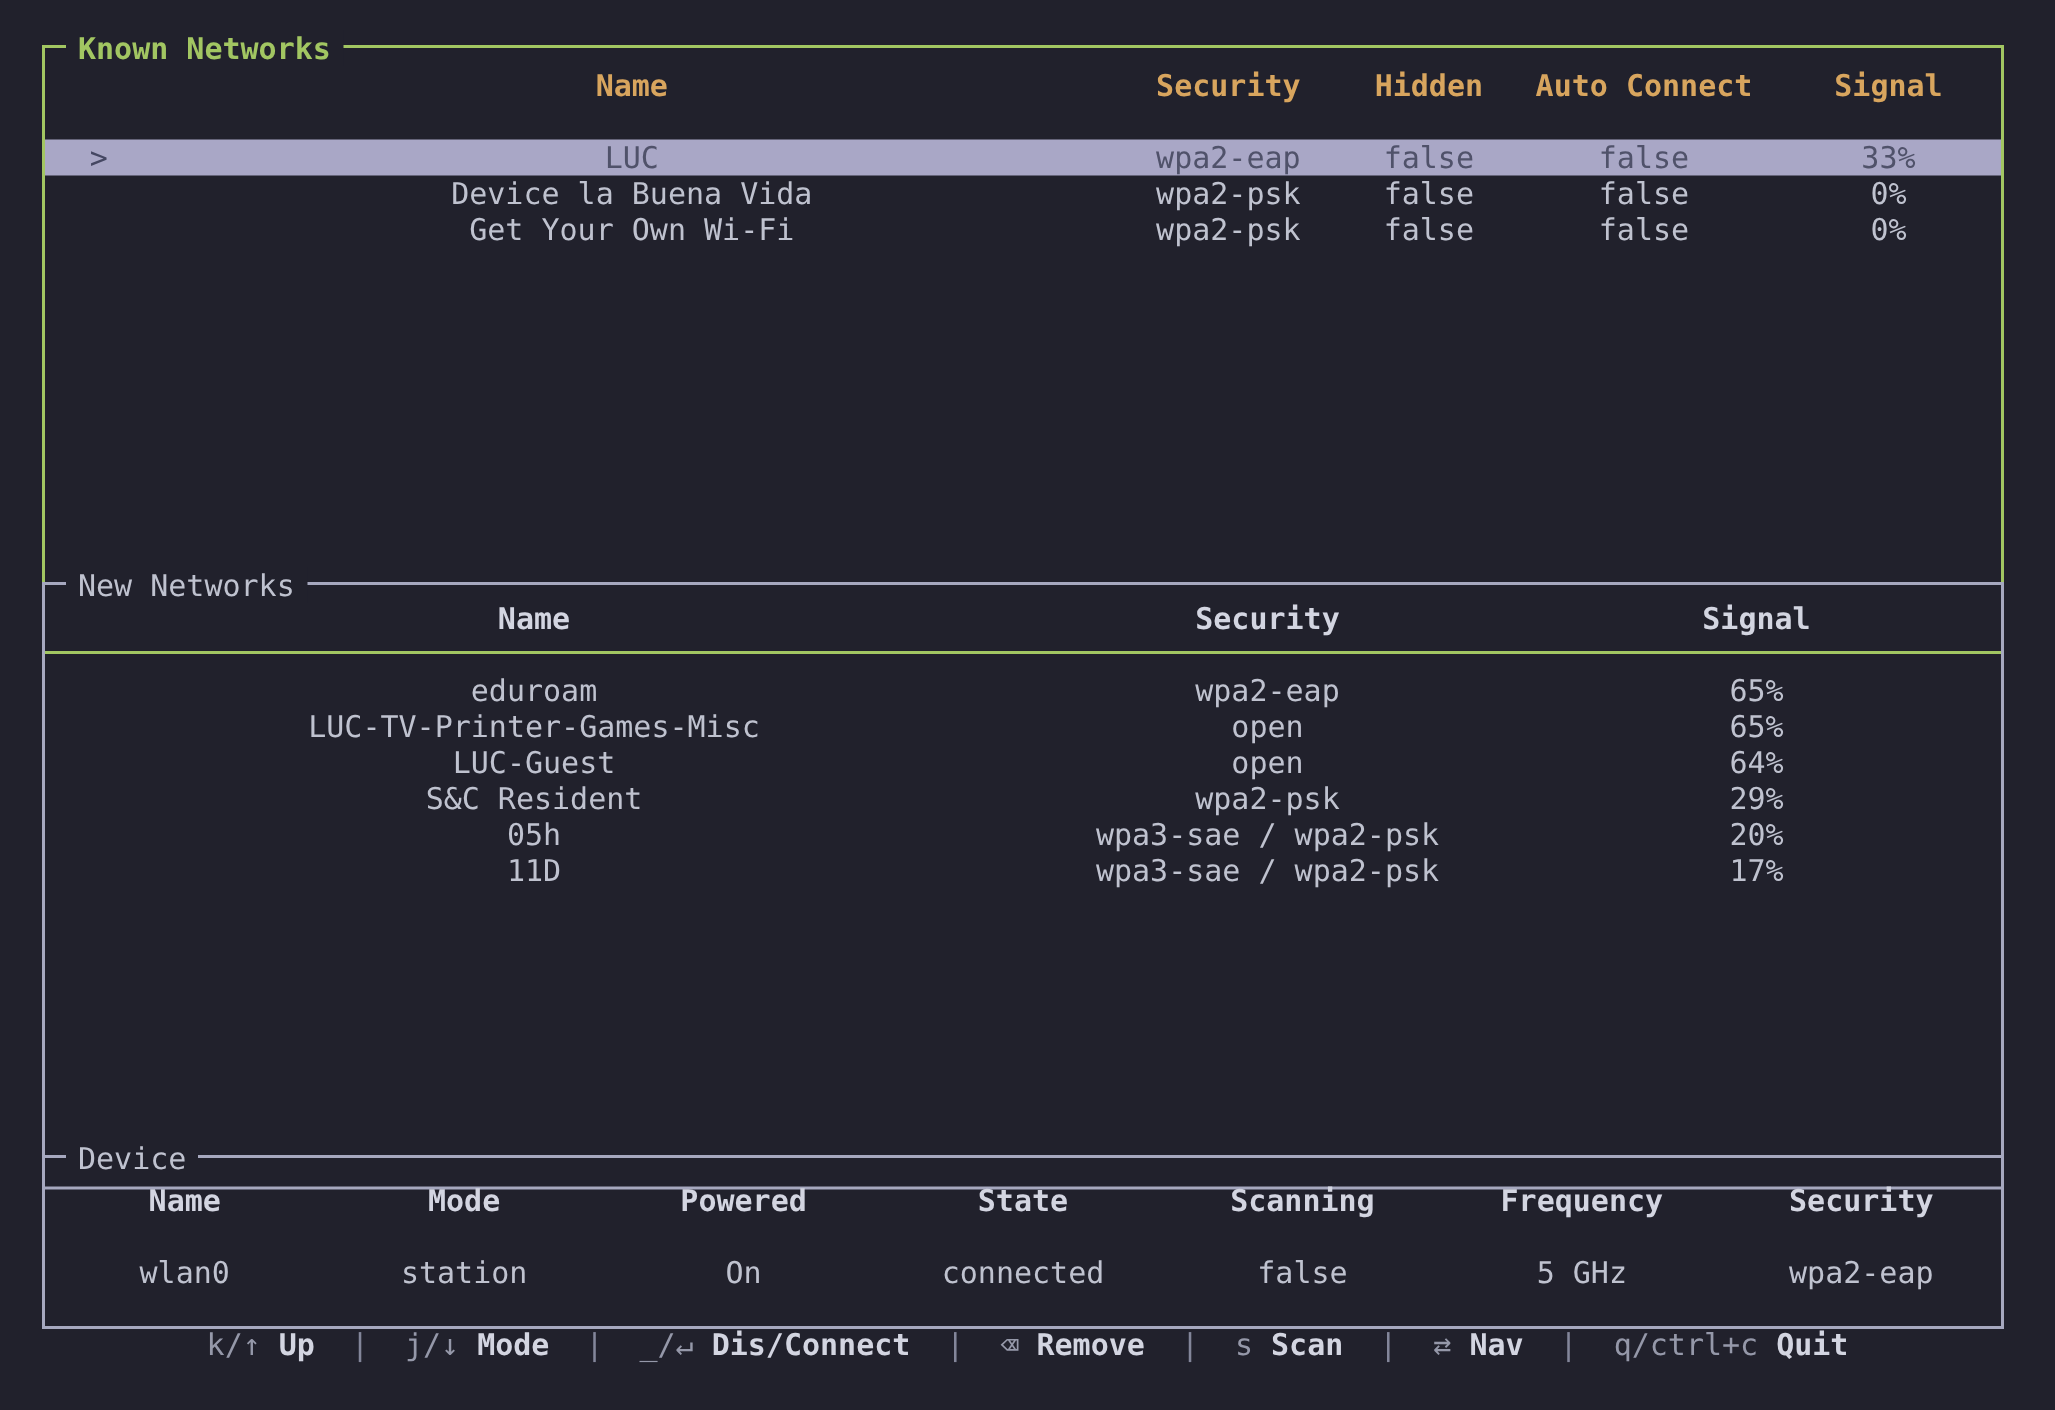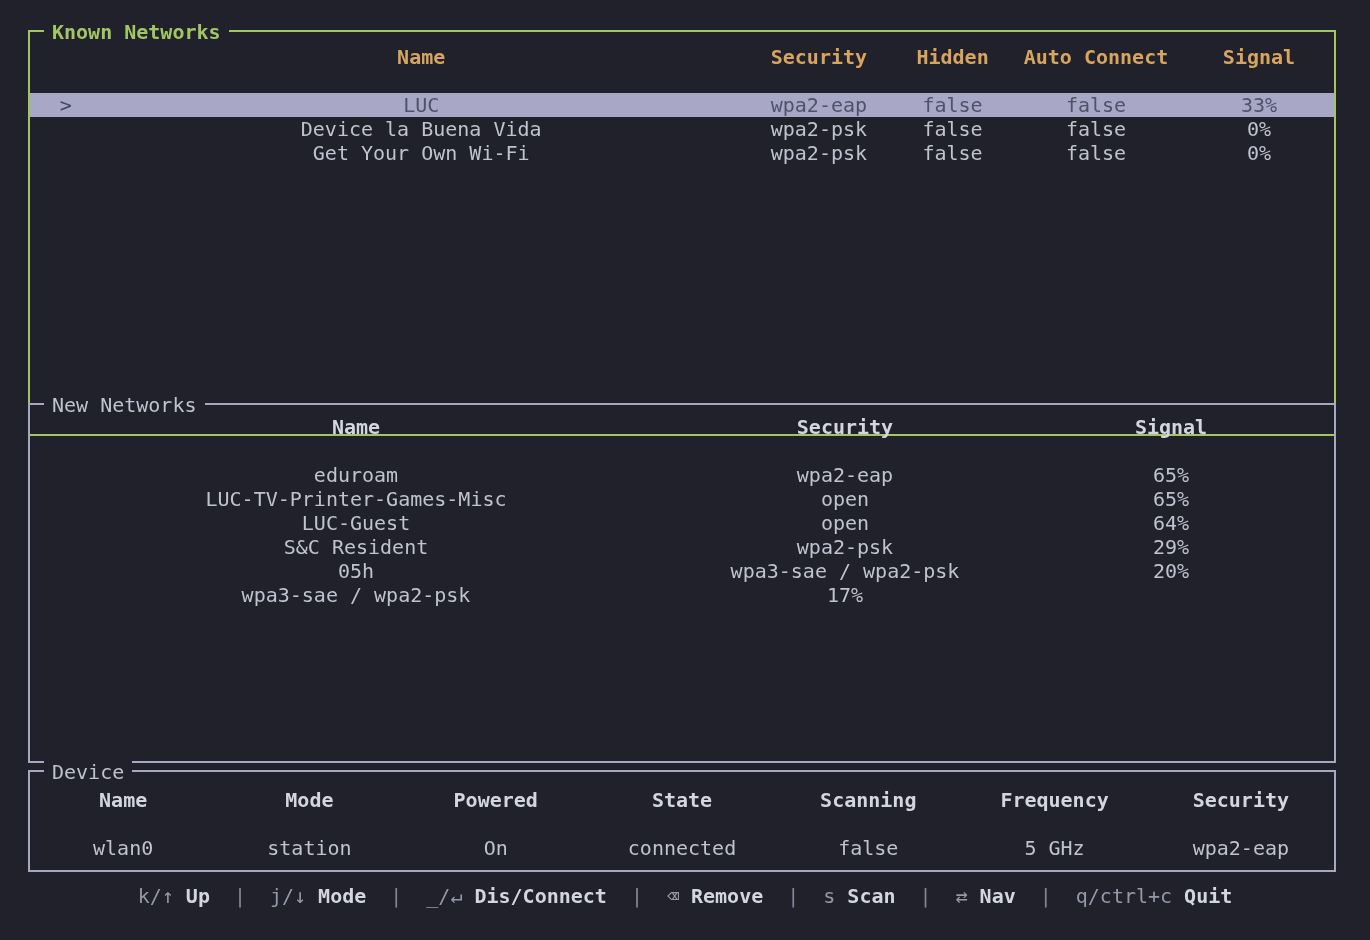--- a/index.html
+++ b/index.html
@@ -26,22 +26,22 @@
     position:absolute;left:28px;width:1308px;
     border:2px solid var(--border-gray);
   }
   .panel-title{
     position:absolute;top:-12px;left:14px;
     background:var(--bg);padding:0 8px;
     color:var(--text);white-space:pre;
   }
   #known-panel{top:30px;height:406px;border-color:var(--green);}
   #known-panel .panel-title{color:var(--green);font-weight:bold;}
-  #new-panel{top:403px;height:360px;}
-  #device-panel{top:770px;height:102px;}
+  #new-panel{top:388px;height:405px;}
+  #device-panel{top:770px;height:116px;}
 
   .tbl{width:100%;}
   #known-panel .tbl{padding-top:13px;}
   #new-panel .tbl{padding-top:10px;}
   #device-panel .tbl{padding-top:16px;}
 
   .trow{display:grid;height:24px;align-items:center;}
   .known-grid{grid-template-columns:5.5% 49% 12% 8.5% 13.5% 11.5%;}
   .new-grid{grid-template-columns:50% 25% 25%;}
   .dev-grid{grid-template-columns:repeat(7,1fr);}
@@ -143,20 +143,21 @@
           <span class="cell">29%</span>
         </div>
 
         <div class="trow new-grid">
           <span class="cell">05h</span>
           <span class="cell">wpa3-sae / wpa2-psk</span>
           <span class="cell">20%</span>
         </div>
 
         <div class="trow new-grid">
+          <span class="cell">11D</span>
           <span class="cell">wpa3-sae / wpa2-psk</span>
           <span class="cell">17%</span>
         </div>
       </div>
   </div>
 </div>
 
 <div class="panel" id="device-panel">
   <span class="panel-title">Device</span>
   <div class="tbl">

